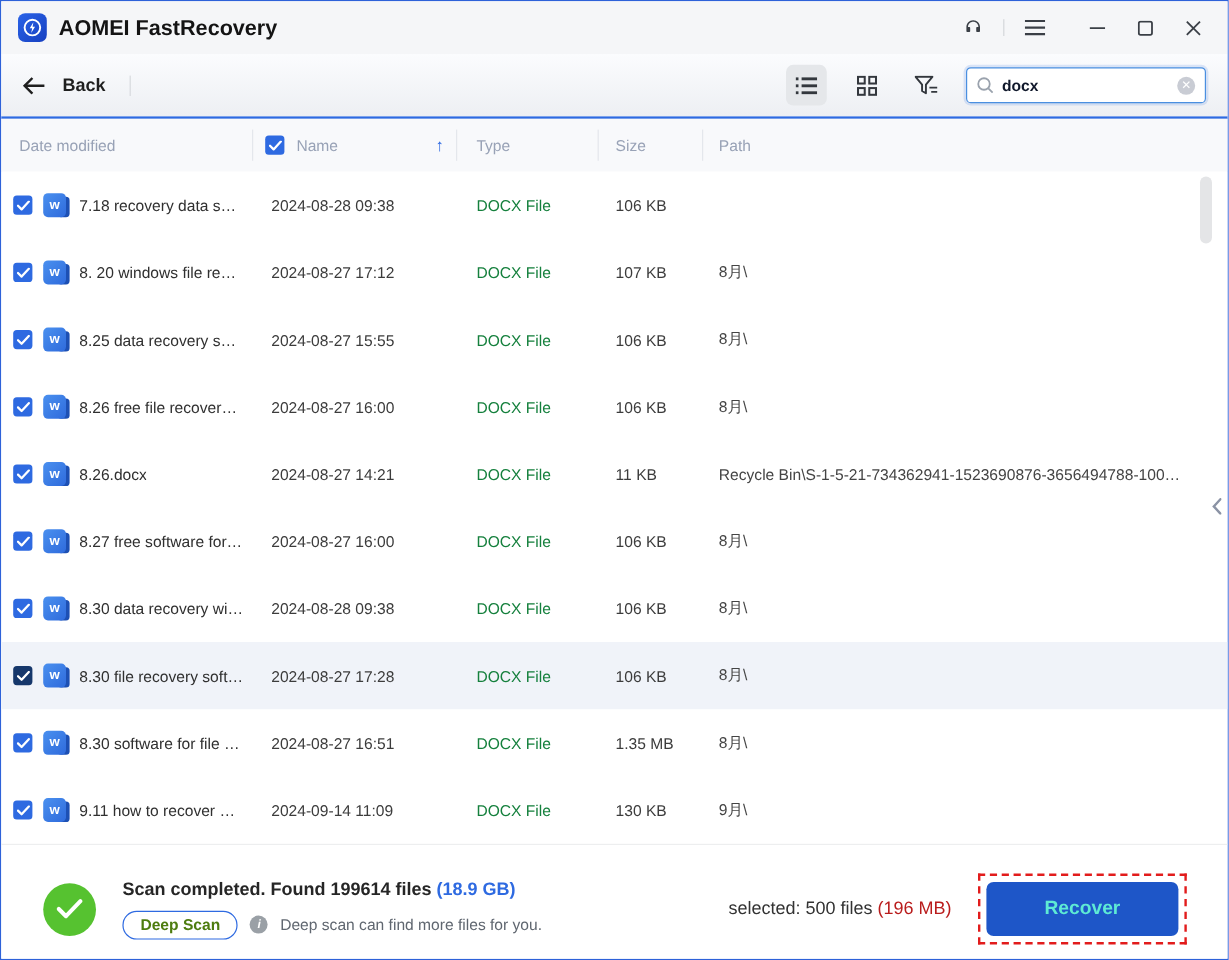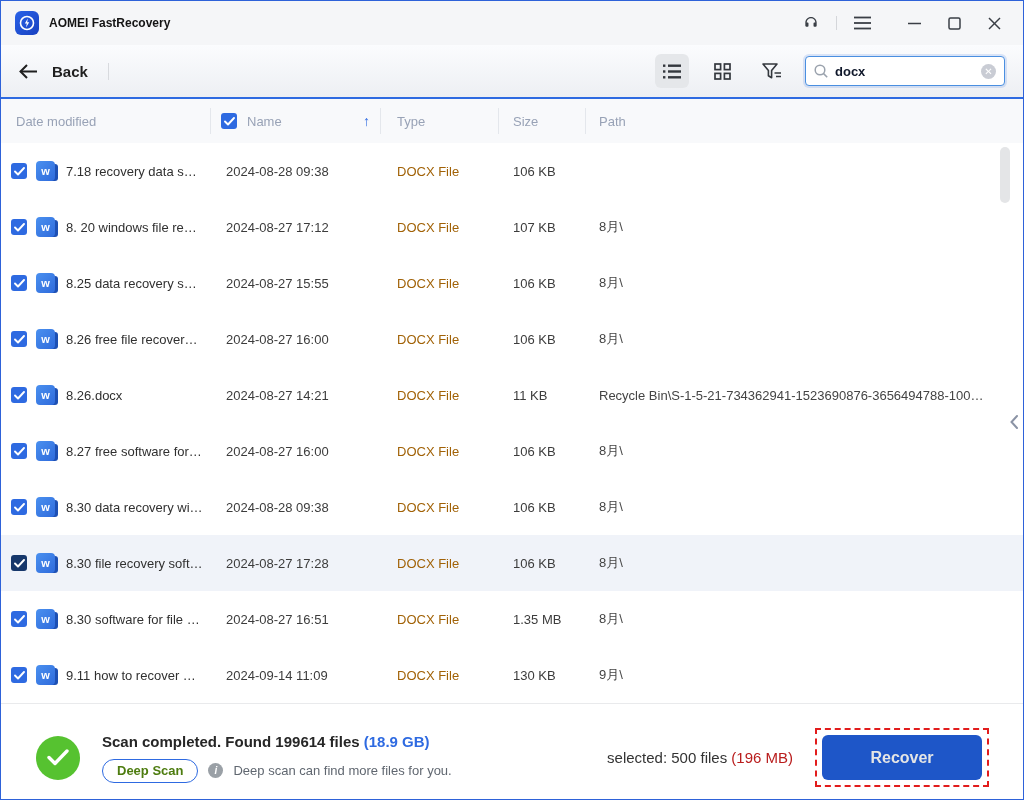--- a/index.html
+++ b/index.html
@@ -2,21 +2,21 @@
 <html><head>
 <meta charset="utf-8">
 <style>
   * { margin:0; padding:0; box-sizing:border-box; }
   html,body { width:1024px; height:800px; font-family:"Liberation Sans", sans-serif; background:#fff; }
   .window { width:1024px; height:800px; border:1px solid #2e62d9; display:flex; flex-direction:column; background:#fff; overflow:hidden; }
 
   
   .titlebar { height:44px; flex:0 0 44px; background:#f5f6f8; display:flex; align-items:center; padding:0 14px; }
   .logo { width:24px; height:24px; border-radius:6px; background:linear-gradient(135deg,#2a63e8,#1740c0); display:flex; align-items:center; justify-content:center; margin-right:10px; }
-  .app-title { font-size:12px; font-weight:bold; color:#141414; }
+  .app-title { font-size:18px; font-weight:bold; color:#141414; }
   .tb-right { margin-left:auto; display:flex; align-items:center; }
   .tb-btn { width:30px; height:30px; display:flex; align-items:center; justify-content:center; color:#3a3f46; }
   .tb-sep { width:1px; height:14px; background:#d4d6da; margin:0 10px; }
   .tb-gap-lg { margin-left:22px; }
   .tb-gap-md { margin-left:10px; }
 
   
   .toolbar { height:54px; flex:0 0 54px; background:linear-gradient(#fbfcfe,#edeff3); border-bottom:2px solid #2e6ae1; display:flex; align-items:center; padding:0 18px; }
   .back-btn { display:flex; align-items:center; gap:14px; font-size:15px; font-weight:bold; color:#1f1f1f; cursor:pointer; }
   .back-sep { width:1px; height:17px; background:#d8dade; margin-left:20px; }
@@ -36,21 +36,21 @@
   .th-name .lbl { margin-left:10px; }
   .sort-arrow { margin-left:auto; margin-right:10px; color:#2e6ae1; font-size:14px; font-weight:bold; }
   .th-date { padding-left:15px; } .th-type { padding-left:16px; } .th-size { padding-left:14px; } .th-path { padding-left:13px; }
 
   .rows { flex:0 0 560px; position:relative; background:#fff; overflow:hidden; }
   .file-row { height:56px; align-items:center; font-size:13px; color:#333; }
   .file-row.highlighted { background:#f0f3f9; }
   .cell { overflow:hidden; white-space:nowrap; text-overflow:ellipsis; }
   .cell-name { display:flex; align-items:center; padding-left:10px; padding-right:8px; }
   .cell-date { padding-left:15px; color:#3c3c3c; }
-  .cell-type { padding-left:16px; color:#a16207; }
+  .cell-type { padding-left:16px; color:#15803d; }
   .cell-size { padding-left:14px; color:#3c3c3c; }
   .cell-path { padding-left:13px; padding-right:38px; color:#444; }
 
   .checkbox { width:16px; height:16px; border-radius:3px; background:#2e6ae1; display:flex; align-items:center; justify-content:center; flex:0 0 16px; }
   .file-row.highlighted .checkbox { background:#16376b; }
   .word-icon { width:22px; height:22px; position:relative; margin-left:9px; flex:0 0 22px; }
   .word-icon .fold { position:absolute; right:0; top:4px; width:10px; height:17px; border-radius:3px; background:#1d50b4; }
   .word-icon .page { position:absolute; left:0; top:1px; width:19px; height:20px; border-radius:4px; background:linear-gradient(135deg,#4a90ef,#2f6bdc); color:#fff; font-size:11px; font-weight:bold; display:flex; align-items:center; justify-content:center; }
   .fname { margin-left:8px; overflow:hidden; white-space:nowrap; text-overflow:ellipsis; color:#303030; }
 
@@ -63,21 +63,21 @@
   .status-line1 { font-size:15px; font-weight:bold; color:#262626; margin-bottom:9px; }
   .status-line1 .blue { color:#2e6ae1; }
   .status-line2 { display:flex; align-items:center; gap:10px; }
   .deep-scan-btn { height:24px; padding:0 14px; border:1px solid #2e6ae1; border-radius:13px; background:#fff; color:#4d7c0f; font-size:13px; font-weight:bold; display:flex; align-items:center; }
   .info-icon { width:15px; height:15px; border-radius:50%; background:#9aa0a6; color:#fff; font-size:10px; font-weight:bold; font-style:italic; line-height:15px; text-align:center; flex:0 0 15px; }
   .hint { font-size:13px; color:#606770; }
   .footer-right { margin-left:auto; display:flex; align-items:center; gap:22px; }
   .selected-text { font-size:15px; color:#333; }
   .selected-text .blue { color:#b91c1c; }
   .recover-annotation { border:2px dashed #e21c1c; padding:5px; }
-  .recover-btn { width:160px; height:45px; background:#1e56c8; border:none; border-radius:6px; color:#e5e5e5; font-size:16px; font-weight:bold; font-family:"Liberation Sans",sans-serif; }
+  .recover-btn { width:160px; height:45px; background:#1e56c8; border:none; border-radius:6px; color:#5eead4; font-size:16px; font-weight:bold; font-family:"Liberation Sans",sans-serif; }
 </style>
 </head>
 <body>
 
 <div class="window">
 
   <div class="titlebar">
     <div class="logo">
       <svg width="16" height="16" viewBox="0 0 16 16">
           <circle cx="8" cy="8" r="6.5" fill="none" stroke="#fff" stroke-width="1.6"></circle>

